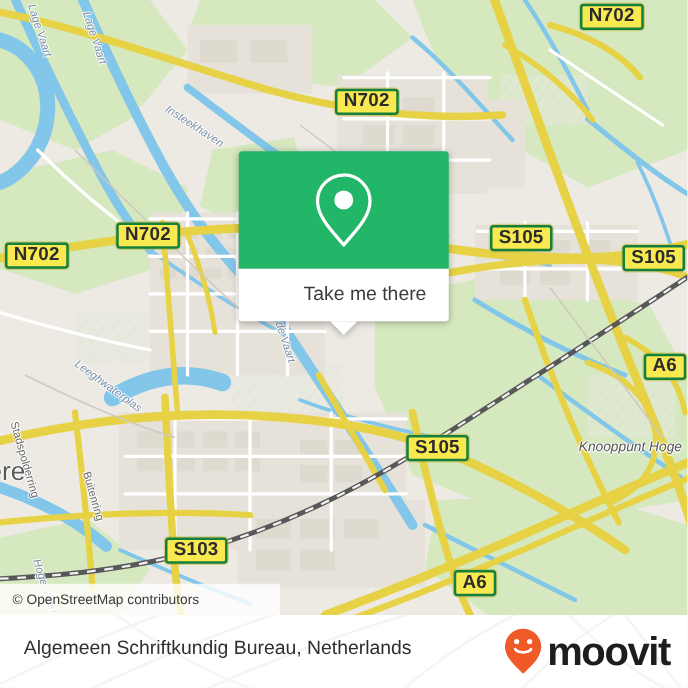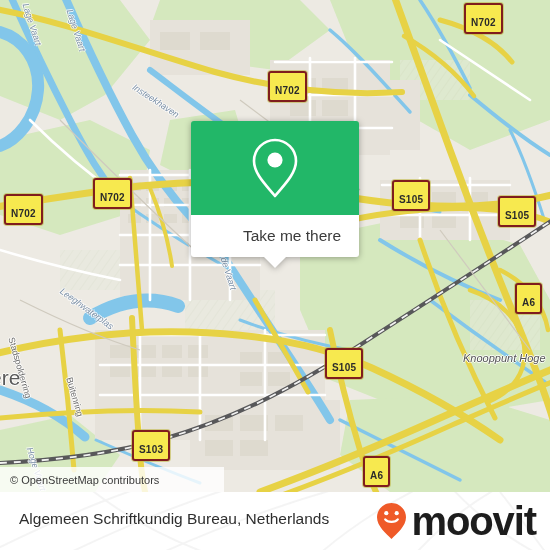--- a/index.html
+++ b/index.html
@@ -35,28 +35,28 @@
     left: 0; top: 0;
     width: 550px;
     height: 492px;
     display: block;
   }
 
   
   .shield {
     position: absolute;
     background: #f7e94f;
-    border: 2px solid #7f1d1d;
+    border: 2px solid #15803d;
     border-radius: 3px;
     color: #2b2b2b;
     font-family: "Liberation Sans", sans-serif;
-    font-size: 10px;
+    font-size: 15px;
     font-weight: bold;
     line-height: 14px;
-    padding: 11px 5px 2px 5px;
+    padding: 1px 5px 2px 5px;
     box-sizing: border-box;
     white-space: nowrap;
     box-shadow: 0 0 0 1px rgba(190,180,60,.55);
     letter-spacing: .2px;
   }
 
   
   .maplabel {
     position: absolute;
     color: #6b6b6b;
@@ -173,21 +173,21 @@
   #brand {
     position: absolute;
     right: 14px;
     top: 13px;
     display: flex;
     align-items: center;
     height: 32px;
   }
   #brand-word {
     font-family: "Liberation Sans", sans-serif;
-    font-size: 40px;
+    font-size: 32px;
     font-weight: bold;
     color: #1d1d1d;
     letter-spacing: -1.1px;
     line-height: 30px;
     margin-left: 3px;
   }
 </style>
 </head>
 <body>
 

